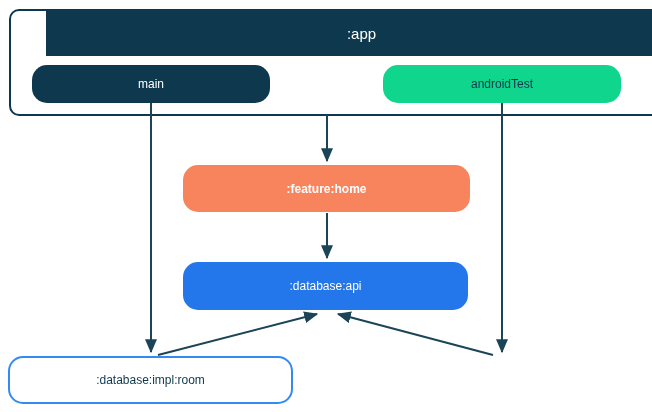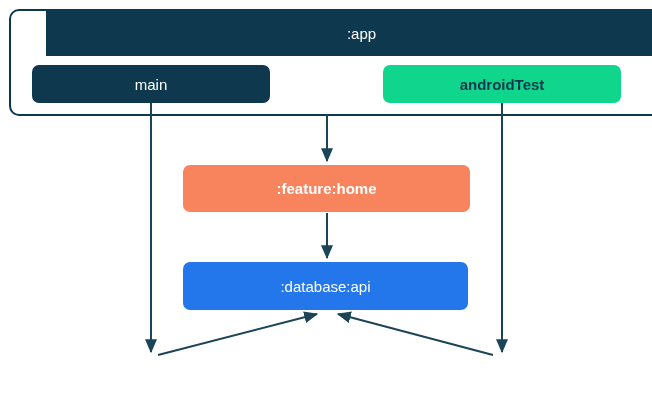--- a/index.html
+++ b/index.html
@@ -36,32 +36,32 @@
     align-items: center;
     justify-content: center;
     font-size: 15px;
   }
   
   .node {
     position: absolute;
     display: flex;
     align-items: center;
     justify-content: center;
-    font-size: 15px;
-    border-radius: 7px;
+    font-size: 12px;
+    border-radius: 15px;
     box-sizing: border-box;
     white-space: nowrap;
   }
   .node-main {
     left: 32px; top: 65px; width: 238px; height: 38px;
     background: #0d384d; color: #ffffff;
   }
   .node-androidtest {
     left: 383px; top: 65px; width: 238px; height: 38px;
-    background: #0fd68c; color: #0d384d; font-weight: bold;
+    background: #0fd68c; color: #0d384d;
   }
   .node-feature-home {
     left: 183px; top: 165px; width: 287px; height: 47px;
     background: #f8845e; color: #ffffff; font-weight: bold;
   }
   .node-database-api {
     left: 183px; top: 262px; width: 285px; height: 48px;
     background: #2477ea; color: #ffffff;
   }
   .node-impl {
@@ -95,20 +95,21 @@
   </div>
 
   <div class="node node-main">main</div>
 
   <div class="node node-androidtest">androidTest</div>
 
   <div class="node node-feature-home">:feature:home</div>
 
   <div class="node node-database-api">:database:api</div>
 
+  <div class="node node-impl node-impl-room">:database:impl:room</div>
 
 
   <svg class="edges-svg" viewBox="0 0 652 412" xmlns="http://www.w3.org/2000/svg">
     <defs>
       <marker id="arrowhead" markerWidth="7" markerHeight="7" refX="6.4" refY="3" orient="auto" markerUnits="strokeWidth">
         <path d="M0,0 L7,3 L0,6 Z" fill="#1b4457"></path>
       </marker>
     </defs>
     <path class="edge" d="M327,114 L327,161" marker-end="url(#arrowhead)"></path>
     <path class="edge" d="M327,213 L327,258" marker-end="url(#arrowhead)"></path>

